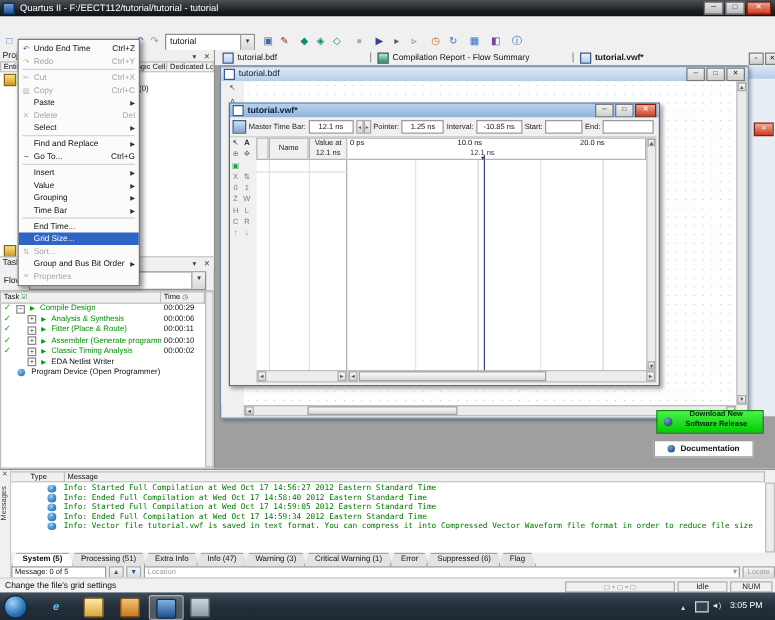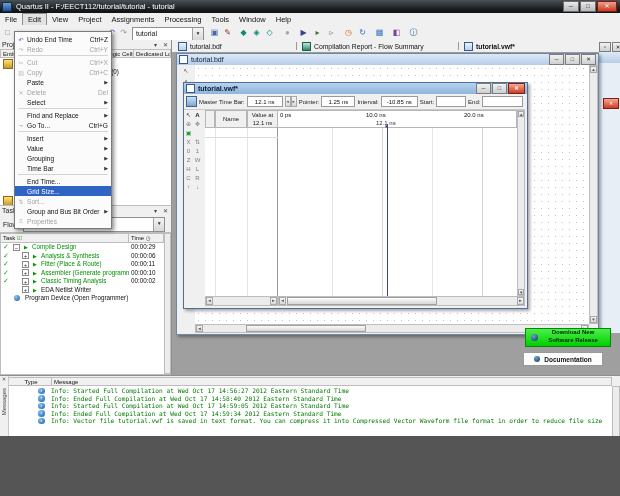--- a/index.html
+++ b/index.html
@@ -1,16 +1,16 @@
 <!DOCTYPE html>
 <html><head>
 <meta charset="utf-8">
 <style>
   html,body{margin:0;padding:0;background:#555;}
-  #screen{position:relative;width:620px;height:436px;overflow:hidden;
+  #screen{position:relative;width:620px;height:496px;overflow:hidden;
     font-family:"Liberation Sans",sans-serif;background:#f0f0f0;font-size:7px;color:#111;}
   .abs{position:absolute;}
   .flex{display:flex;align-items:center;}
   .nosel{white-space:nowrap;overflow:hidden;}
 
   
   .titlebar{left:0;top:0;width:620px;height:13px;background:linear-gradient(#4b5157,#1a1d21 70%,#101215);
     color:#fff;font-size:7.5px;display:flex;align-items:center;}
   .app-icon{width:8px;height:8px;margin:0 4px 0 2px;background:linear-gradient(#6fa0d8,#1e4f8c);border:1px solid #0c2c55;}
   .winbtn{width:14px;height:9px;border:1px solid #6b6b6b;background:linear-gradient(#e9e9e9,#b9b9b9);
@@ -121,31 +121,20 @@
   <div class="abs titlebar">
     <div class="app-icon"></div>
     <div class="nosel">Quartus II - F:/EECT112/tutorial/tutorial - tutorial</div>
     <div style="margin-left:auto;display:flex;padding-right:3px;">
       <div class="winbtn">─</div>
       <div class="winbtn">□</div>
       <div class="winbtn close">✕</div>
     </div>
   </div>
 
-  <div class="abs menubar">
-    <span>File</span>
-    <span class="active">Edit</span>
-    <span>View</span>
-    <span>Project</span>
-    <span>Assignments</span>
-    <span>Processing</span>
-    <span>Tools</span>
-    <span>Window</span>
-    <span>Help</span>
-  </div>
 
   <div class="abs toolbar">
     <span class="tbicon" style="left:2px;color:#5b7fae;">□</span>
     <span class="tbicon" style="left:106px;color:#2a52be;">↶</span>
     <span class="tbicon" style="left:118px;color:#9b9b9b;">↷</span>
     <div class="combo" style="left:132px;top:1.5px;width:70px;height:12px;">
       <span class="cval">tutorial</span>
       <span class="carr">▼</span>
     </div>
     <span class="tbicon" style="left:209px;color:#4466aa;">▣</span>

